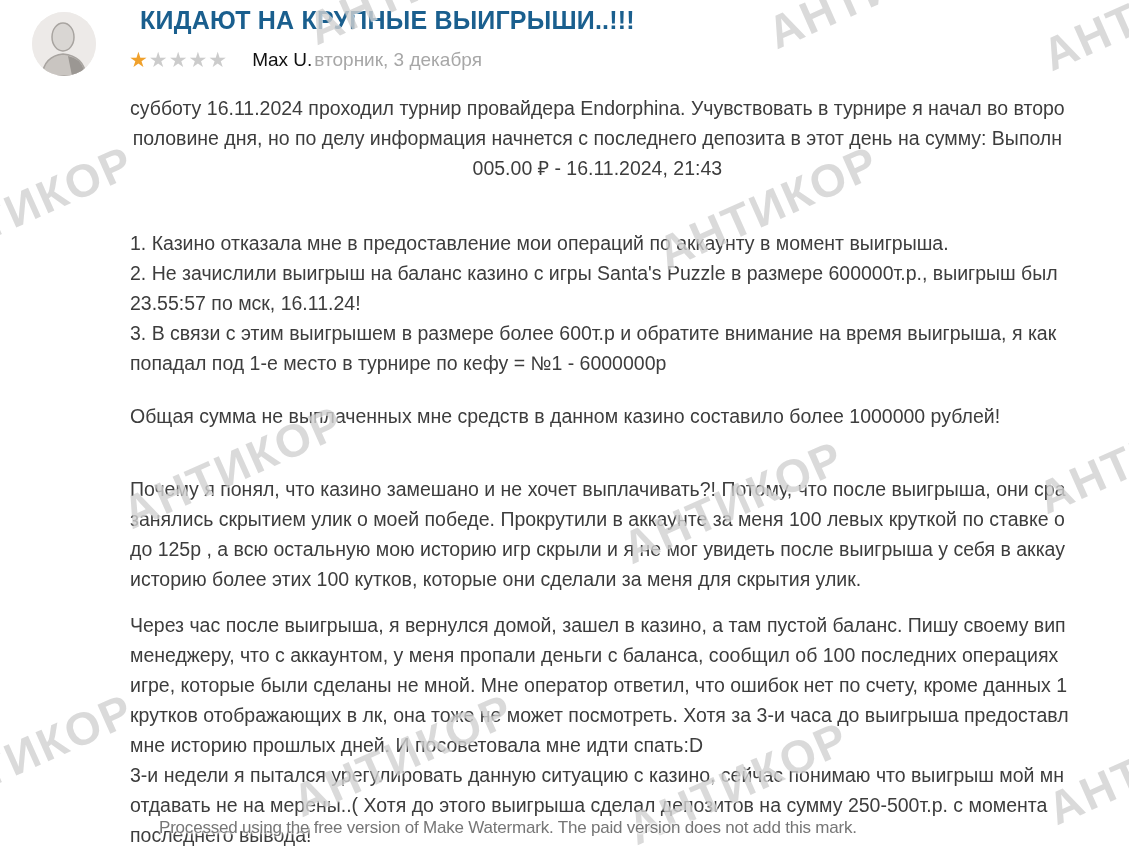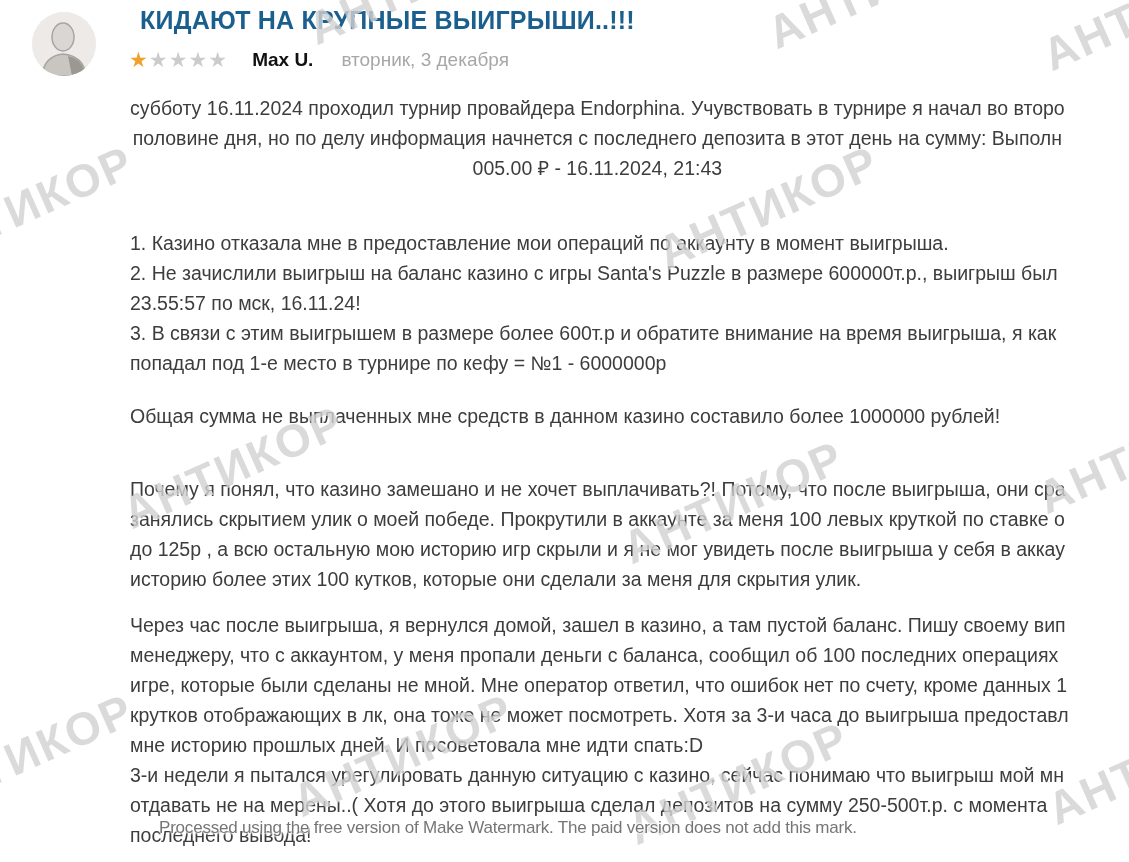--- a/index.html
+++ b/index.html
@@ -19,22 +19,22 @@
     font-size:25px;font-weight:bold;color:#1a5f8e;letter-spacing:.2px;
     white-space:nowrap;
   }
   .rating-row{
     position:absolute;left:129px;top:48px;display:flex;align-items:center;
     white-space:nowrap;
   }
   .stars{font-size:21px;letter-spacing:1px;line-height:24px;}
   .star{color:#cccccc;}
   .star.filled{color:#f0a12c;}
-  .reviewer-name{margin-left:24px;font-size:19px;font-weight:bold;color:#111;}
-  .review-date{margin-left:28px;font-size:19px;color:#a7a7a7;}
+  .reviewer-name{margin-left:24px;font-size:19px;font-weight:normal;color:#111;}
+  .review-date{margin-left:2px;font-size:19px;color:#a7a7a7;}
   
   .para{
     position:absolute;left:130px;
     font-size:19.5px;line-height:30px;color:#3d3d3d;
     white-space:pre;
   }
   .para.p0{top:93px;text-align:center;}
   .para.p1{top:228px;}
   .para.p2{top:401px;}
   .para.p3{top:474px;}

